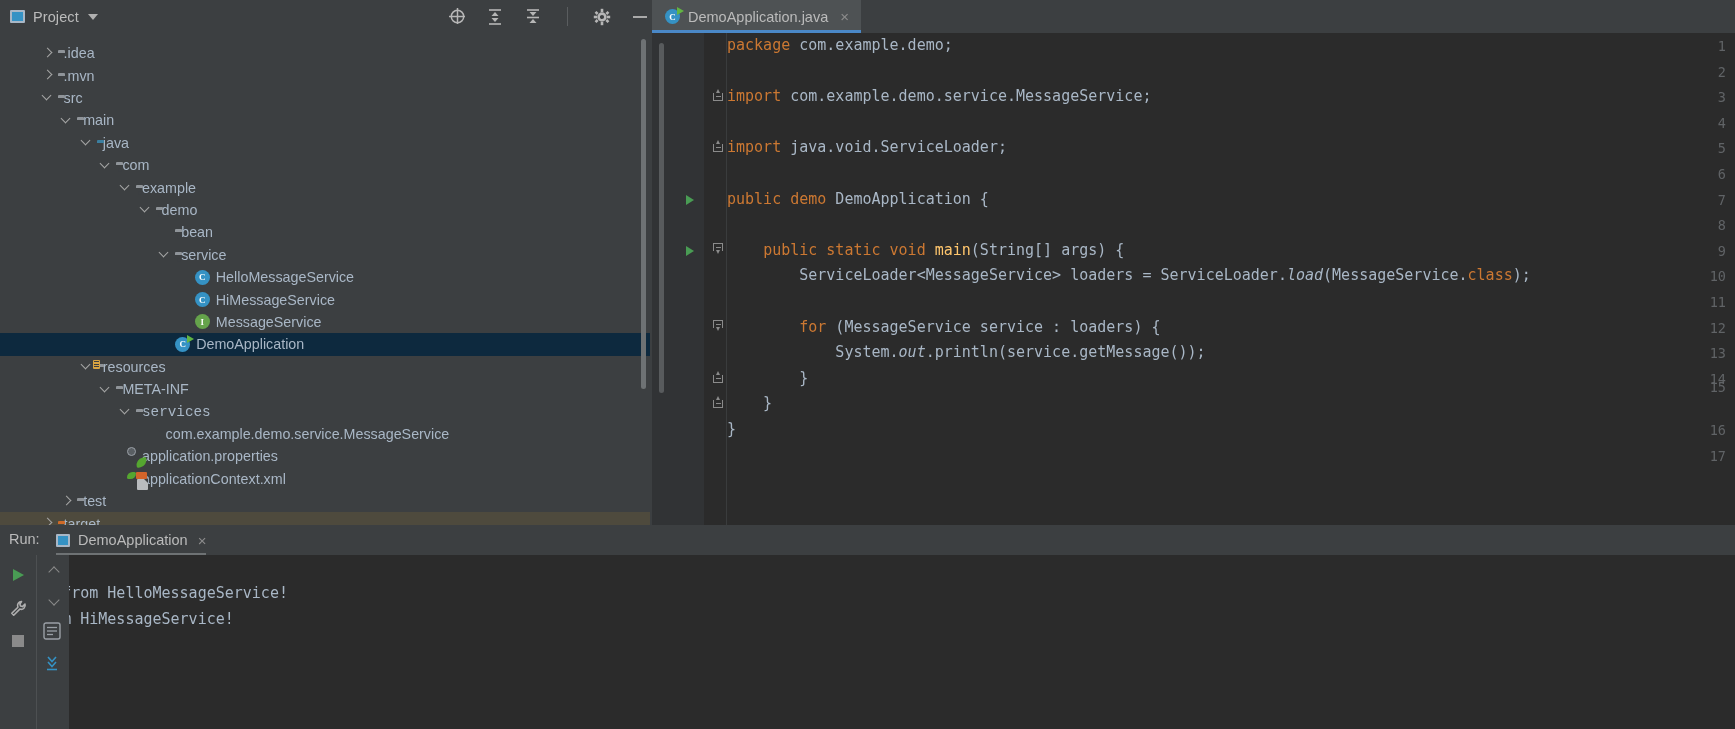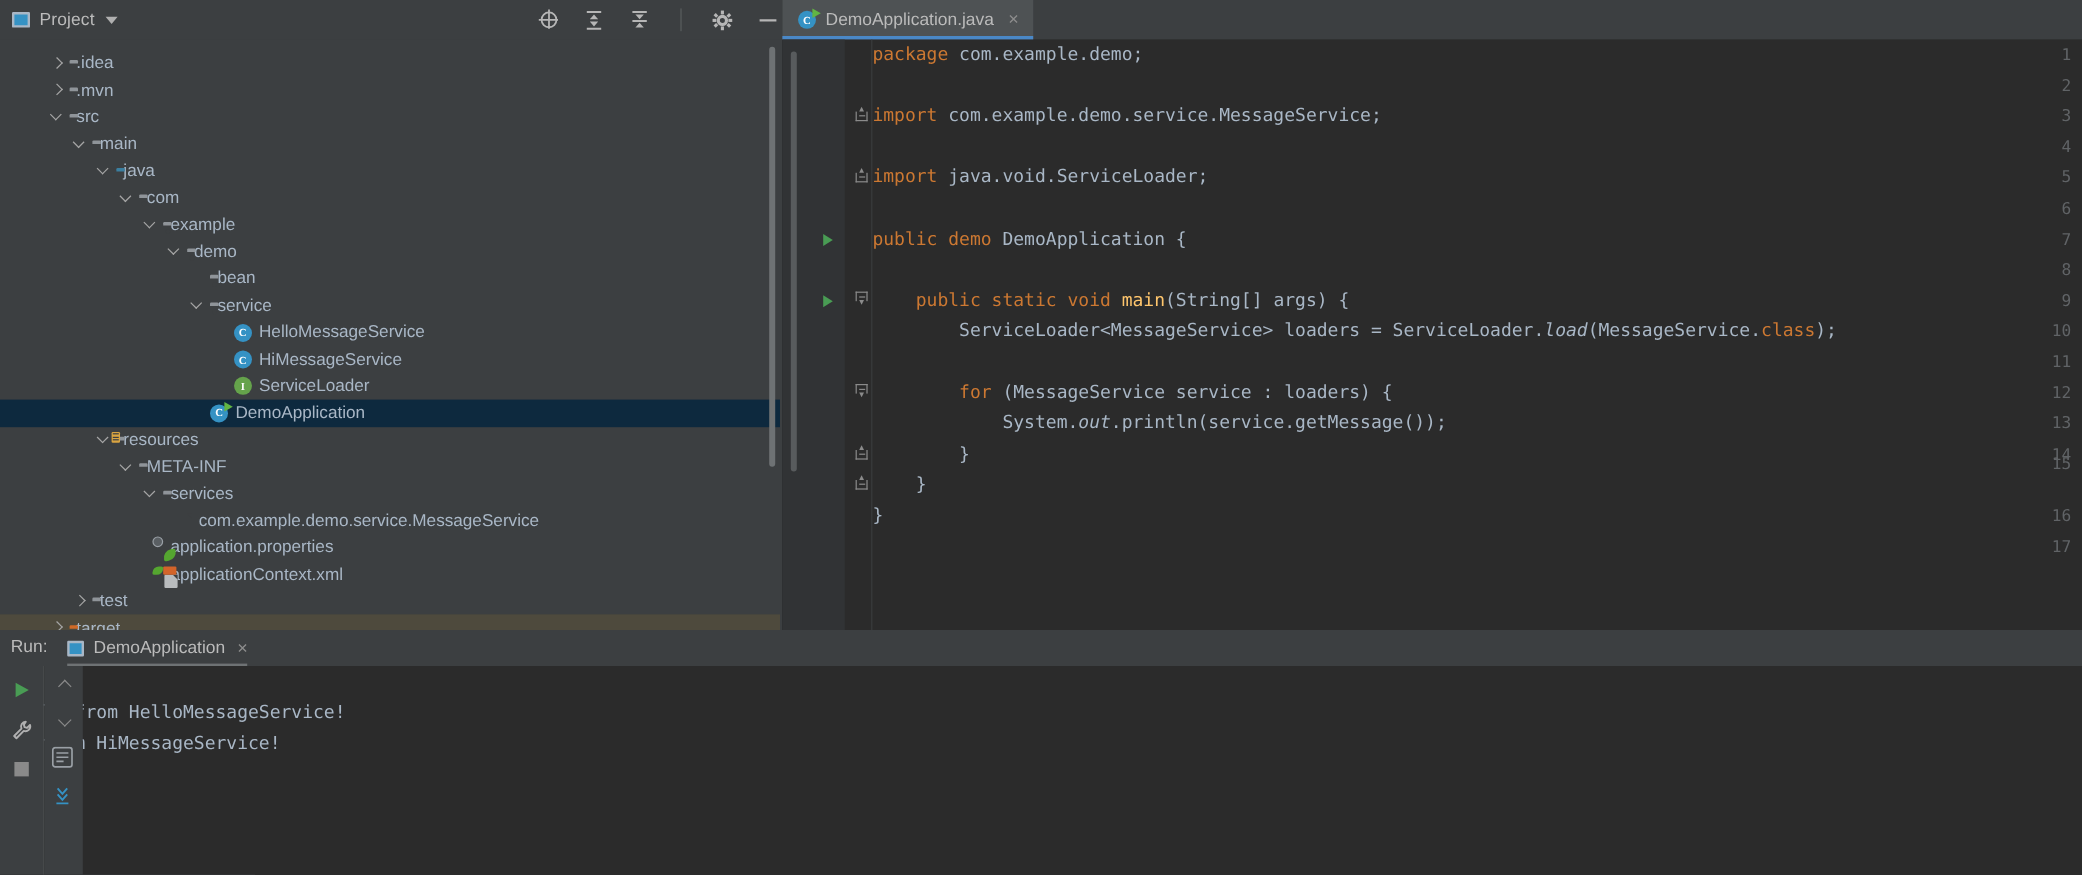--- a/index.html
+++ b/index.html
@@ -294,21 +294,21 @@
           </span>
           <span>HiMessageService</span>
         </div>
         <div class="row" style="position: absolute; left: 0px; right: 0px; top: 277.8px;">
           <span style="display:inline-block;width:178.8px"></span>
           <span class="arrow"></span>
           <span style="display:inline-block;width:5px"></span>
           <span class="ic">
             <span class="cls ifc">I</span>
           </span>
-          <span>ServiceLoader</span>
+          <span>MessageService</span>
         </div>
         <div class="row sel" style="position: absolute; left: 0px; right: 0px; top: 300.2px;">
           <span style="display:inline-block;width:159.20000000000002px"></span>
           <span class="arrow"></span>
           <span style="display:inline-block;width:5px"></span>
           <span class="ic">
             <span class="cls">C<span class="play"></span></span>
           </span>
           <span>DemoApplication</span>
         </div>
@@ -323,21 +323,21 @@
               </span></span></span>
           <span>resources</span>
         </div>
         <div class="row" style="position: absolute; left: 0px; right: 0px; top: 345px;">
           <span style="display:inline-block;width:100.4px"></span>
           <span class="arrow d"></span>
           <span style="display:inline-block;width:5px"></span>
           <span class="ic"><span class="fold"></span></span>
           <span>META-INF</span>
         </div>
-        <div class="row" style="position: absolute; left: 0px; right: 0px; top: 367.4px;">
+        <div class="row" style="position: absolute; left: 0px; right: 0px; top: 367.4px; font-family: Liberation Mono, monospace;">
           <span style="display:inline-block;width:120px"></span>
           <span class="arrow d"></span>
           <span style="display:inline-block;width:5px"></span>
           <span class="ic"><span class="fold"></span></span>
           <span>services</span>
         </div>
         <div class="row" style="position: absolute; left: 0px; right: 0px; top: 389.8px;">
           <span style="display:inline-block;width:139.60000000000002px"></span>
           <span class="arrow"></span>
           <span style="display:inline-block;width:5px"></span>

